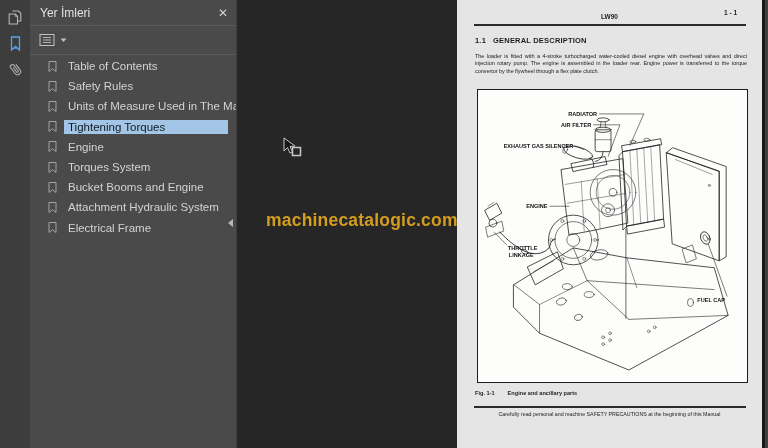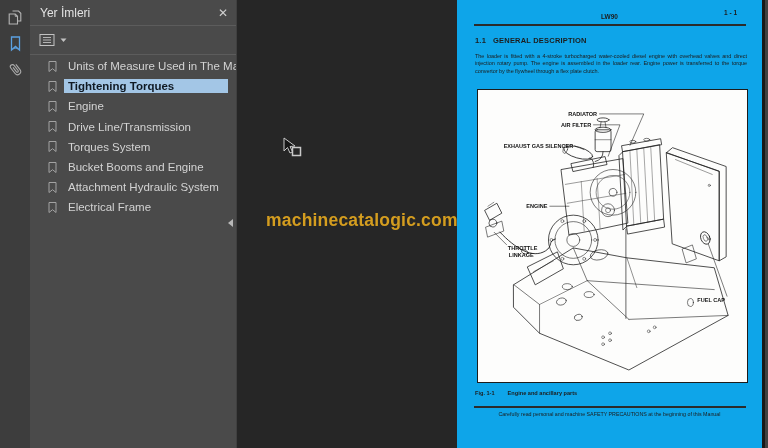--- a/index.html
+++ b/index.html
@@ -21,33 +21,33 @@
   .panel-close { color:#cfcfcf; font-size:12px; width:26px; text-align:center; cursor:pointer; }
   .panel-tools { position:absolute; top:26px; left:0; right:0; height:29px;
                  border-bottom:1px solid #5c5c5c; display:flex; align-items:center; }
   .options-btn { margin-left:9px; display:flex; align-items:center; cursor:pointer; }
 
   .bm-list { position:absolute; top:56px; left:0; right:0; }
   .bm-item { height:20.2px; display:flex; align-items:center; padding-left:17px; cursor:pointer; }
   .bm-glyph { width:11px; height:13px; margin-right:6px; flex:none; }
   .bm-label { font-size:11.5px; color:#d3d3d3; padding:1px 4px; white-space:nowrap;
               overflow:hidden; }
-  .bm-item.selected .bm-label { background:#a3c6e6; color:#101a24; flex:1; margin-right:8px;font-weight:bold; }
+  .bm-item.selected .bm-label { background:#a3c6e6; color:#101a24; flex:1; margin-right:8px; }
 
   .collapse-handle { position:absolute; left:228px; top:219px; width:0; height:0;
                      border-top:4px solid transparent; border-bottom:4px solid transparent;
                      border-right:5px solid #b8b8b8; z-index:6; cursor:pointer; }
 
   
   .watermark { position:absolute; left:266px; top:210px; z-index:1; font-size:17.5px;
                font-weight:bold; color:#d49d1f; letter-spacing:.2px; white-space:nowrap; }
 
   
   .page { position:absolute; left:457px; top:0; width:305px; height:448px;
-          background:#0ea5e9; z-index:2; color:#1d1d1d; }
+          background:#e5e5e5; z-index:2; color:#1d1d1d; }
   .page-edge-line { position:absolute; left:762px; top:0; width:3px; height:448px;
                     background:#181818; z-index:3; }
   .page-edge-gray { position:absolute; left:765px; top:0; width:3px; height:448px;
                     background:#404040; z-index:3; }
 
   .doc-model { position:absolute; top:13px; left:0; width:100%; text-align:center;
                font-size:6.5px; font-weight:bold; }
   .doc-pageno { position:absolute; top:9px; right:25px; font-size:6.5px; font-weight:bold; }
   .rule { position:absolute; left:17px; right:16px; height:2px; background:#2b2b2b; }
   .rule-top { top:24px; }
@@ -111,39 +111,45 @@
         <path d="M1.5 2.5 h6 l-3 3.6 z" fill="#c2c2c2"></path>
       </svg>
     </span>
   </div>
 
   <div class="bm-list">
     <div class="bm-item">
       <svg class="bm-glyph" viewBox="0 0 11 13">
           <path d="M2 1.5 H9 V11.5 L5.5 8.7 2 11.5 Z" stroke="#a2a2a2" fill="none"></path>
         </svg>
+      <span class="bm-label">Table of Contents</span>
+    </div>
+    <div class="bm-item">
+      <svg class="bm-glyph" viewBox="0 0 11 13">
+          <path d="M2 1.5 H9 V11.5 L5.5 8.7 2 11.5 Z" stroke="#a2a2a2" fill="none"></path>
+        </svg>
+      <span class="bm-label">Safety Rules</span>
+    </div>
+    <div class="bm-item">
+      <svg class="bm-glyph" viewBox="0 0 11 13">
+          <path d="M2 1.5 H9 V11.5 L5.5 8.7 2 11.5 Z" stroke="#a2a2a2" fill="none"></path>
+        </svg>
       <span class="bm-label">Units of Measure Used in The Manual</span>
     </div>
     <div class="bm-item selected">
       <svg class="bm-glyph" viewBox="0 0 11 13">
           <path d="M2 1.5 H9 V11.5 L5.5 8.7 2 11.5 Z" stroke="#a2a2a2" fill="none"></path>
         </svg>
       <span class="bm-label">Tightening Torques</span>
     </div>
     <div class="bm-item">
       <svg class="bm-glyph" viewBox="0 0 11 13">
           <path d="M2 1.5 H9 V11.5 L5.5 8.7 2 11.5 Z" stroke="#a2a2a2" fill="none"></path>
         </svg>
       <span class="bm-label">Engine</span>
-    </div>
-    <div class="bm-item">
-      <svg class="bm-glyph" viewBox="0 0 11 13">
-          <path d="M2 1.5 H9 V11.5 L5.5 8.7 2 11.5 Z" stroke="#a2a2a2" fill="none"></path>
-        </svg>
-      <span class="bm-label">Drive Line/Transmission</span>
     </div>
     <div class="bm-item">
       <svg class="bm-glyph" viewBox="0 0 11 13">
           <path d="M2 1.5 H9 V11.5 L5.5 8.7 2 11.5 Z" stroke="#a2a2a2" fill="none"></path>
         </svg>
       <span class="bm-label">Torques System</span>
     </div>
     <div class="bm-item">
       <svg class="bm-glyph" viewBox="0 0 11 13">
           <path d="M2 1.5 H9 V11.5 L5.5 8.7 2 11.5 Z" stroke="#a2a2a2" fill="none"></path>

